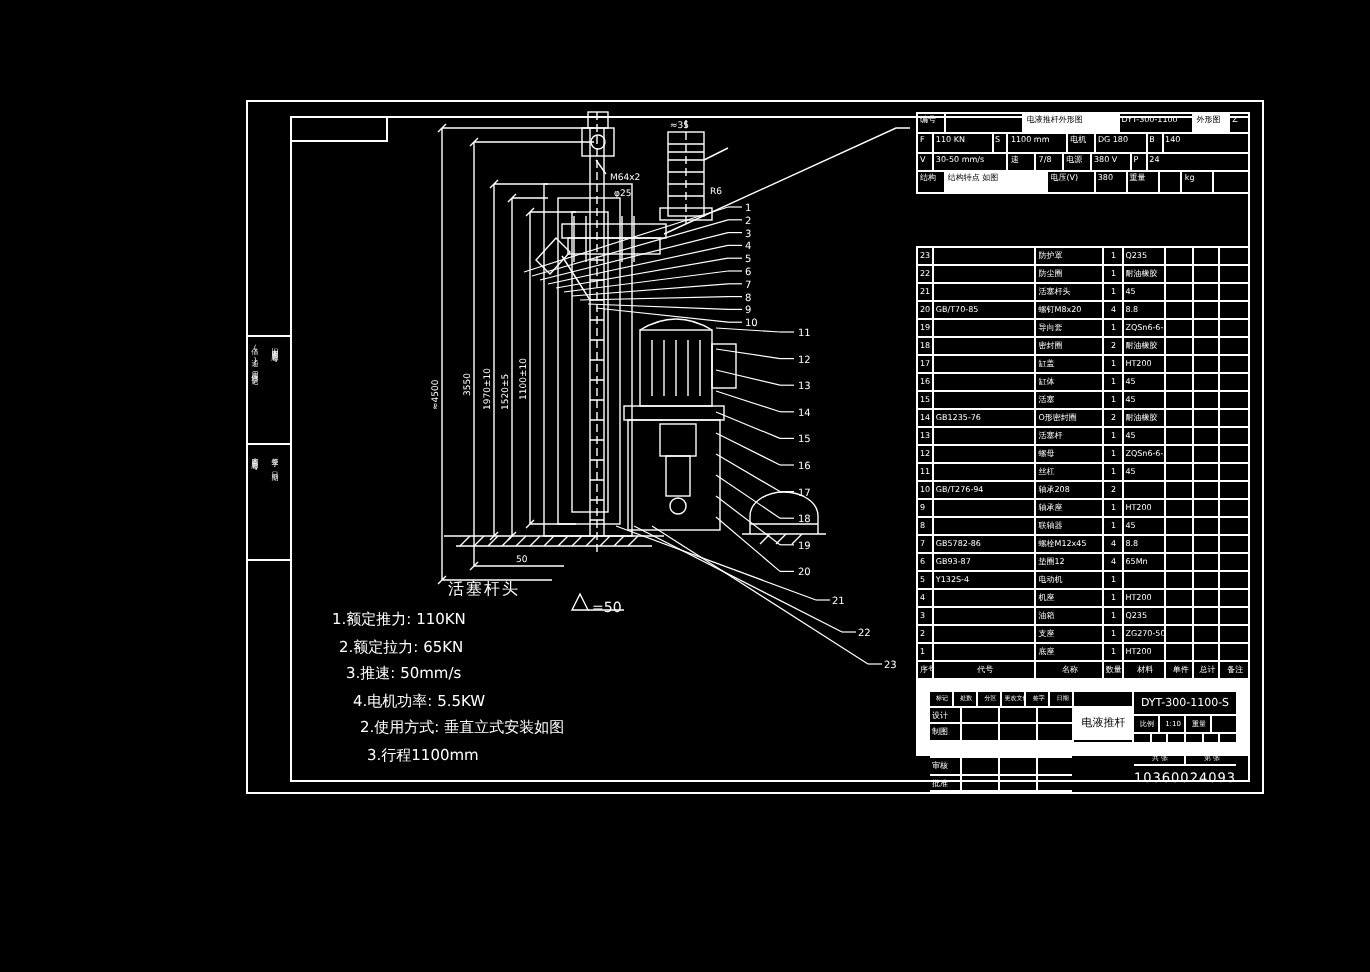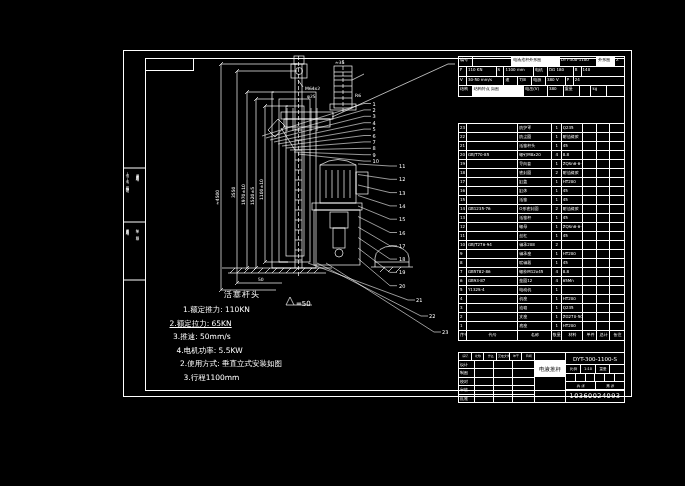--- a/index.html
+++ b/index.html
@@ -468,21 +468,21 @@
         <div class="pcell c1" style="text-align: center;">代号</div>
         <div class="pcell c2" style="text-align: center;">名称</div>
         <div class="pcell c3" style="text-align: center;">数量</div>
         <div class="pcell c4" style="text-align: center;">材料</div>
         <div class="pcell c5" style="text-align: center;">单件</div>
         <div class="pcell c6" style="text-align: center;">总计</div>
         <div class="pcell c7" style="text-align: center;">备注</div>
       </div>
   </div>
 
-  <div class="abs" id="title-block" style="left:458px;top:352px;width:167px;height:51px;border:1px solid #ffffff;display:flex">
+  <div class="abs" id="title-block" style="left:458px;top:339px;width:167px;height:39px;border:7px solid #ffffff;display:flex">
     <div style="width:76px;border-right:1px solid #fff;box-sizing:border-box">
       <div id="rev-strip" style="height:8px;display:flex;border-bottom:1px solid #fff;box-sizing:border-box">
           <div class="tcell" style="flex:1;font-size:3px;line-height:2.3;text-align:center">标记</div>
           <div class="tcell" style="flex:1;font-size:3px;line-height:2.3;text-align:center">处数</div>
           <div class="tcell" style="flex:1;font-size:3px;line-height:2.3;text-align:center">分区</div>
           <div class="tcell" style="flex:1;font-size:3px;line-height:2.3;text-align:center">更改文件号</div>
           <div class="tcell" style="flex:1;font-size:3px;line-height:2.3;text-align:center">签字</div>
           <div class="tcell" style="flex:1;font-size:3px;line-height:2.3;text-align:center">日期</div>
         </div>
       <div id="sign-rows">
@@ -542,22 +542,22 @@
           <div class="tcell" style="flex:1;font-size:3.5px;line-height:2.3;text-align:center">共 张</div>
           <div class="tcell" style="flex:1;font-size:3.5px;line-height:2.3;text-align:center">第 张</div>
         </div>
       <div style="height:12px;font-size:6.5px;line-height:12px;text-align:center;letter-spacing:.5px">10360024093</div>
     </div>
   </div>
 
   <div class="abs" id="tech-notes" style="left:166px;top:289px;width:152px">
     <div id="tn-title">活塞杆头</div>
     <div id="tn-items">
-        <div class="tn-line" style="margin-left: 17px;">1.额定推力: 110KN</div>
-        <div class="tn-line" style="margin-left: 3.5px; text-decoration: underline;">2.额定拉力: 65KN</div>
+        <div class="tn-line" style="margin-left: 0px;">1.额定推力: 110KN</div>
+        <div class="tn-line" style="margin-left: 3.5px;">2.额定拉力: 65KN</div>
         <div class="tn-line" style="margin-left: 7px;">3.推速: 50mm/s</div>
         <div class="tn-line" style="margin-left: 10.5px;">4.电机功率: 5.5KW</div>
         <div class="tn-line" style="margin-left: 14px;">2.使用方式: 垂直立式安装如图</div>
         <div class="tn-line" style="margin-left: 17.5px;">3.行程1100mm</div>
       </div>
   </div>
 
 </div>
 
 </body></html>

